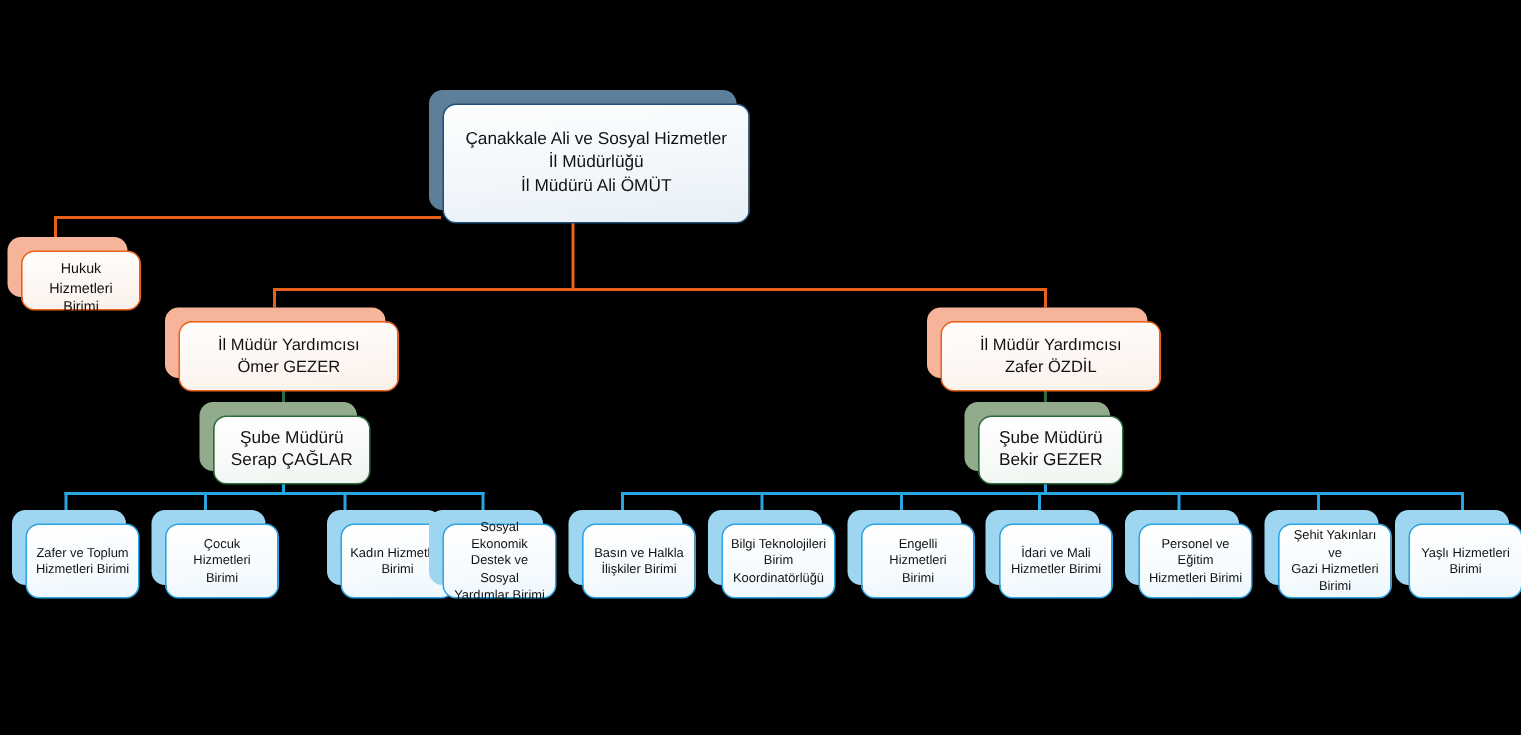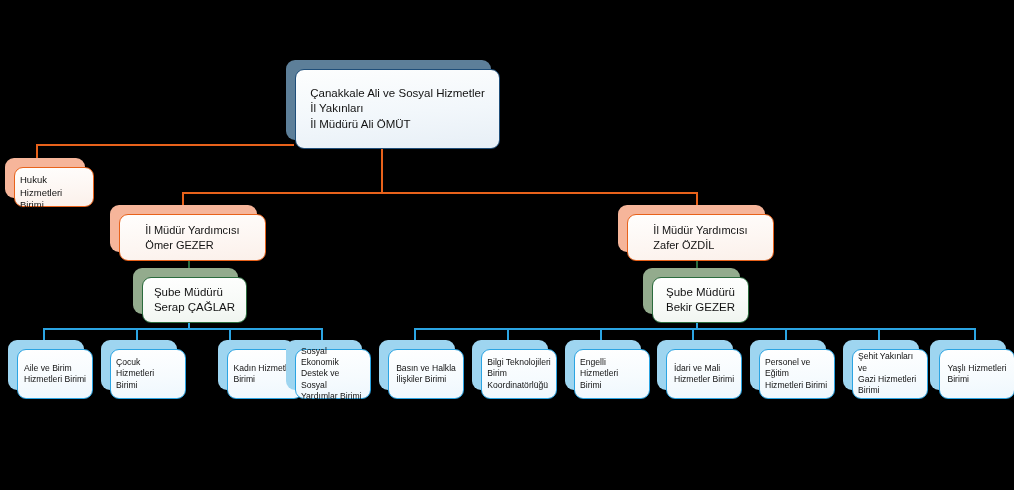--- a/index.html
+++ b/index.html
@@ -4,21 +4,21 @@
 <style>
   html,body{margin:0;padding:0;background:#000;}
   body{font-family:"Liberation Sans","DejaVu Sans",sans-serif;}
   #chart{position:relative;width:1014px;height:490px;background:#000;overflow:hidden;}
 
   
   .node{position:absolute;box-sizing:border-box;}
   .node .shadow{position:absolute;left:0;top:0;width:100%;height:100%;border-radius:9px;}
   .node .card{position:absolute;left:9px;top:9px;width:100%;height:100%;
               border-radius:9px;display:flex;align-items:center;justify-content:center;
-              text-align:left;box-sizing:border-box;}
+              text-align:center;box-sizing:border-box;}
   .node .label{line-height:1.32;padding:0 5px;}
 
   
   .n-root .shadow{background:#5d7f99;}
   .n-root .card{background:linear-gradient(175deg,#fdfefe 0%,#f2f7fb 55%,#e7eff6 100%);
                 border:1.6px solid #1f4e79;}
   .n-root .label{font-size:11.5px;color:#121212;font-weight:400;}
 
   
   .n-orange .shadow{background:#f6b59a;}
@@ -84,21 +84,21 @@
   <div class="ln b" style="left:692px;top:328px;width:2.2px;height:12px;"></div>
   <div class="ln b" style="left:785px;top:328px;width:2.2px;height:12px;"></div>
   <div class="ln b" style="left:878px;top:328px;width:2.2px;height:12px;"></div>
   <div class="ln b" style="left:974px;top:328px;width:2.2px;height:12px;"></div>
 
   <div class="node n-root" style="left:286px;top:60px;width:205px;height:80px;">
     <div class="shadow"></div>
     <div class="card">
       <div class="label">
         <div>Çanakkale Ali ve Sosyal Hizmetler</div>
-        <div>İl Yakınları</div>
+        <div>İl Müdürlüğü</div>
         <div>İl Müdürü Ali ÖMÜT</div>
       </div>
     </div>
   </div>
 
   <div class="node n-orange small" style="left:5px;top:158px;width:80px;height:40px;">
     <div class="shadow"></div>
     <div class="card">
       <div class="label">
         <div>Hukuk Hizmetleri</div>
@@ -144,21 +144,21 @@
         <div>Şube Müdürü</div>
         <div>Bekir GEZER</div>
       </div>
     </div>
   </div>
 
   <div class="node n-blue" style="left:8px;top:340px;width:76px;height:50px;">
     <div class="shadow"></div>
     <div class="card">
       <div class="label">
-        <div>Aile ve Birim</div>
+        <div>Zafer ve Toplum</div>
         <div>Hizmetleri Birimi</div>
       </div>
     </div>
   </div>
 
   <div class="node n-blue" style="left:101px;top:340px;width:76px;height:50px;">
     <div class="shadow"></div>
     <div class="card">
       <div class="label">
         <div>Çocuk Hizmetleri</div>

